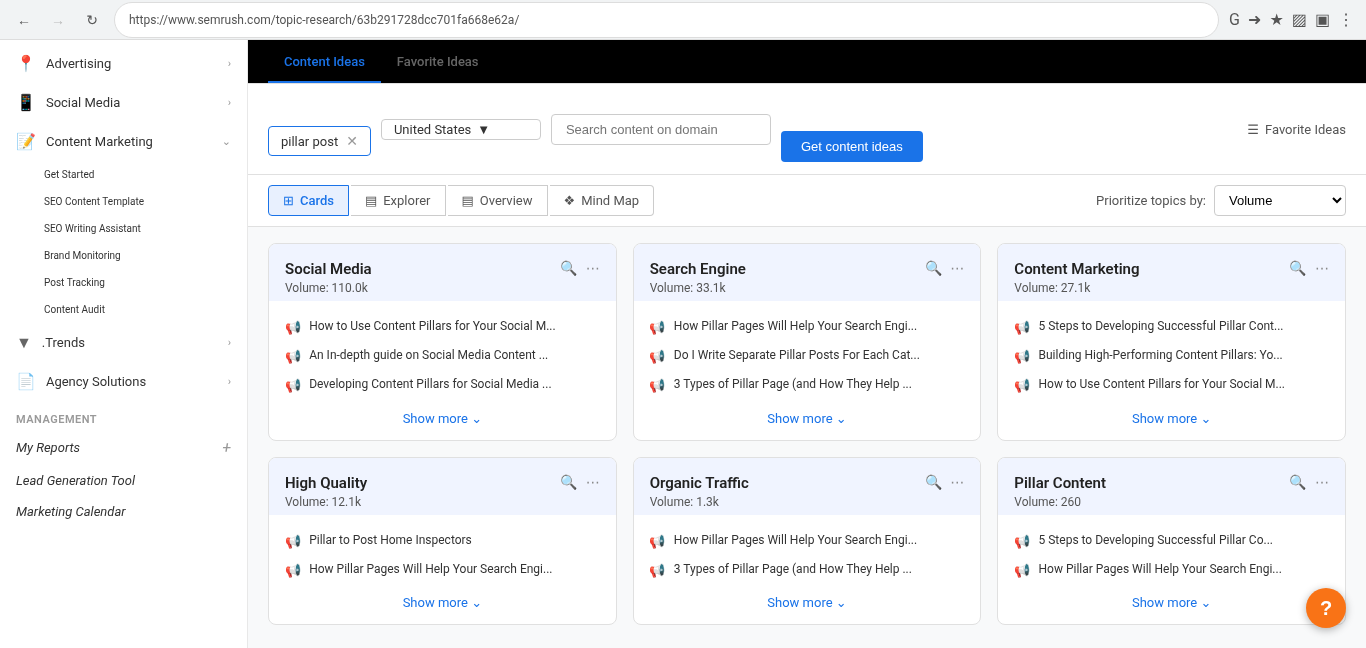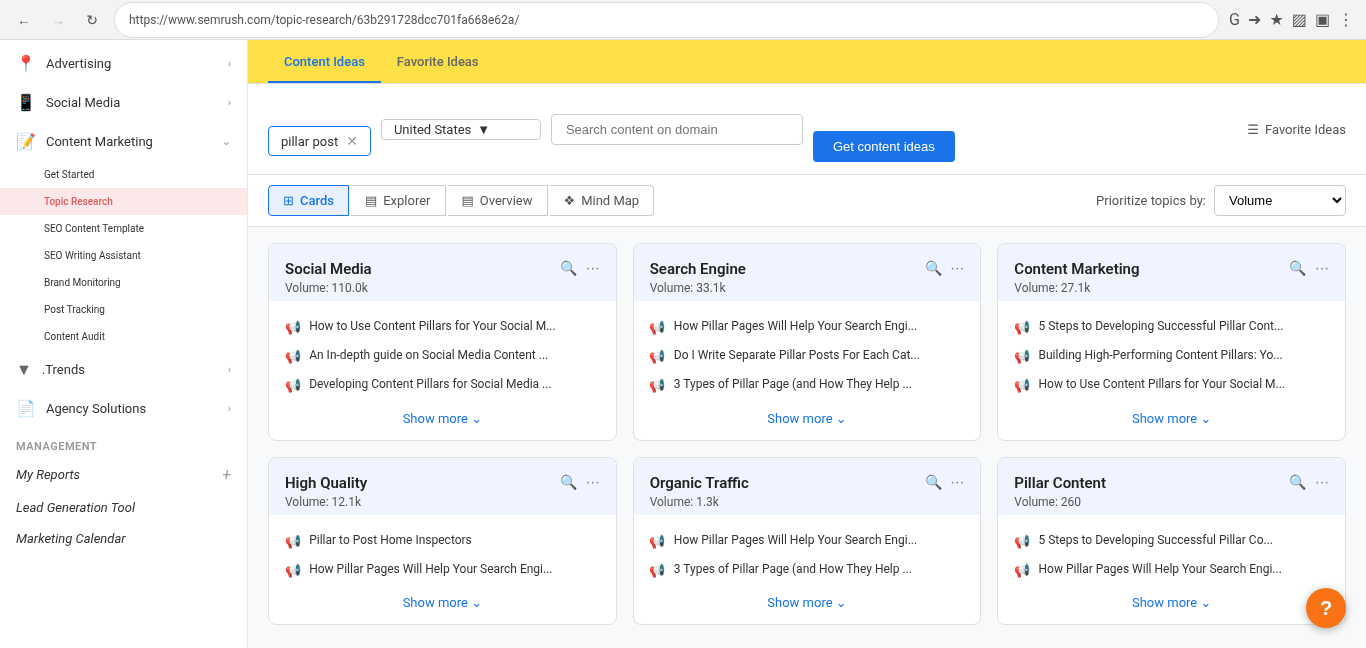--- a/index.html
+++ b/index.html
@@ -93,21 +93,21 @@
 
     
     .main-content {
       flex: 1;
       overflow-y: auto;
       background: #f8f9fa;
     }
 
     
     .top-tabs {
-      background: #fde047;
+      background: #000000;
       border-bottom: 1px solid #e0e0e0;
       padding: 0 20px;
       display: flex;
       gap: 0;
     }
     .top-tab {
       padding: 14px 16px 12px;
       cursor: pointer;
       font-size: 13px;
       color: #666;
@@ -152,21 +152,21 @@
       gap: 6px;
       min-width: 160px;
     }
     .domain-search {
       border: 1px solid #ccc;
       border-radius: 4px;
       padding: 7px 14px;
       font-size: 13px;
       color: #999;
       background: #fff;
-      width: 252px;
+      width: 220px;
       outline: none;
     }
     .get-ideas-btn {
       background: #1a73e8;
       color: #fff;
       border: none;
       border-radius: 4px;
       padding: 8px 20px;
       font-size: 13px;
       cursor: pointer;
@@ -329,23 +329,20 @@
       <div class="sidebar-item-left">
         <span class="sidebar-item-icon">📝</span>
         <span>Content Marketing</span>
       </div>
       <span class="chevron">⌄</span>
     </div>
 
     <div class="sidebar-submenu">
       <div class="sidebar-submenu-item">
         <span>Get Started</span>
-      </div>
-      <div class="sidebar-submenu-item active">
-        <span>Topic Research</span>
       </div>
       <div class="sidebar-submenu-item">
         <span>SEO Content Template</span>
       </div>
       <div class="sidebar-submenu-item">
         <span>SEO Writing Assistant</span>
       </div>
       <div class="sidebar-submenu-item">
         <span>Brand Monitoring</span>
       </div>

